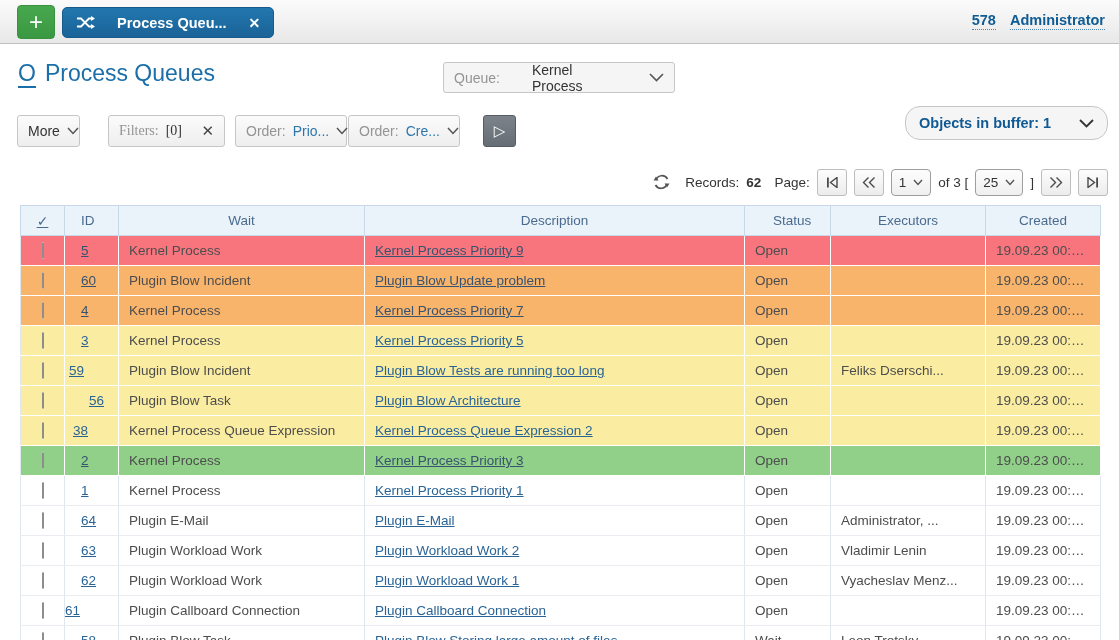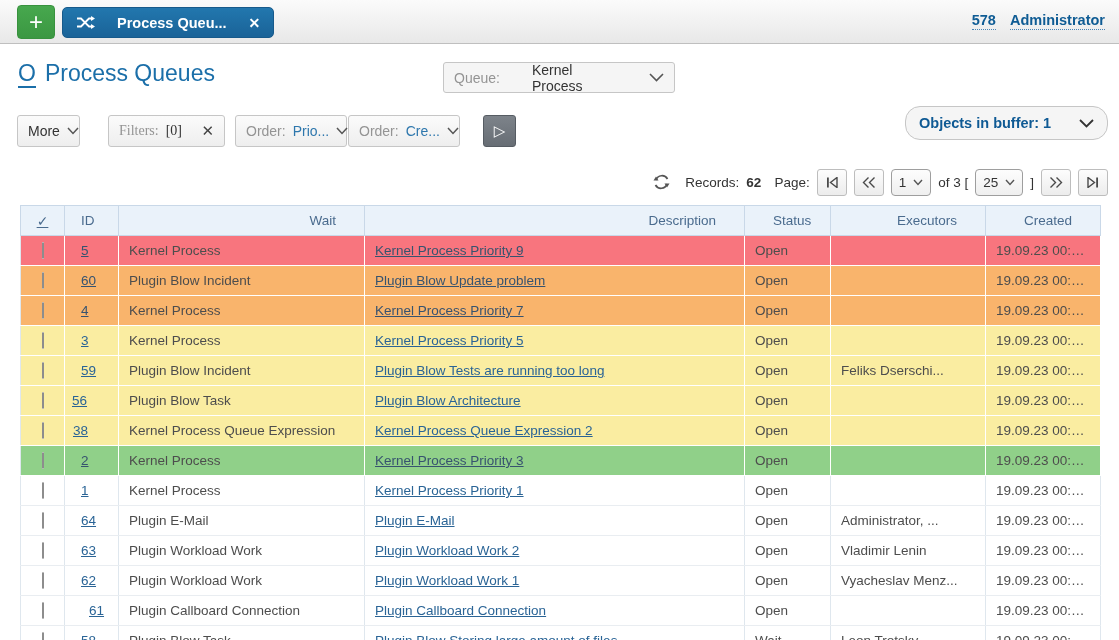--- a/index.html
+++ b/index.html
@@ -63,21 +63,21 @@
             justify-content:center; cursor:pointer; }
   .pg-select { height:27px; border:1px solid #9e9e9e; border-radius:4px; background:linear-gradient(#fdfdfd,#efefef);
                display:flex; align-items:center; padding:0 7px; gap:7px; font-size:13.5px; cursor:pointer; }
   .refresh-wrap { margin-right:8px; display:flex; align-items:center; cursor:pointer; }
   .pagelabel { margin-left:6px; }
 
   
   .grid-wrap { position:absolute; left:20px; top:205px; width:1080px; }
   table { width:1080px; border-collapse:collapse; table-layout:fixed; }
   th { height:30px; background:#eaf2fa; color:#4a6b8e; font-weight:normal; font-size:13.5px;
-       text-align:right; padding:0 28px; border:1px solid #c9d8e8; border-left:none; }
+       text-align:center; padding:0 28px; border:1px solid #c9d8e8; border-left:none; }
   th:first-child { border-left:1px solid #c9d8e8; text-align:center; padding:0; }
   td { height:30px; font-size:13.5px; color:#4d4d4d; padding:0 10px;
        border-right:1px solid #dfe7ee; border-bottom:1px solid #e9edf1;
        overflow:hidden; white-space:nowrap; text-overflow:ellipsis; }
   td:first-child { border-left:1px solid #dfe7ee; text-align:center; padding:0; }
   tr.row-red td    { background:#f8757e; border-right-color:rgba(255,255,255,.55); border-bottom-color:#fff; }
   tr.row-orange td { background:#f9b46c; border-right-color:rgba(255,255,255,.55); border-bottom-color:#fff;margin-top:40px; }
   tr.row-yellow td { background:#faeda1; border-right-color:rgba(255,255,255,.60); border-bottom-color:#fff; }
   tr.row-green td  { background:#90d089; border-right-color:rgba(255,255,255,.55); border-bottom-color:#fff; }
   td a { color:#2a6496; text-decoration:underline; cursor:pointer; }
@@ -294,30 +294,30 @@
       <td><span class="cbx"></span></td>
       <td style="padding-left:16px"><a>3</a></td>
       <td><span>Kernel Process</span></td>
       <td><a>Kernel Process Priority 5</a></td>
       <td><span>Open</span></td>
       <td><span></span></td>
       <td><span>19.09.23 00:14:13</span></td>
     </tr>
           <tr class="row-yellow">
       <td><span class="cbx"></span></td>
-      <td style="padding-left:16px"><a>59</a></td>
+      <td style="padding-left:4px"><a>59</a></td>
       <td><span>Plugin Blow Incident</span></td>
       <td><a>Plugin Blow Tests are running too long</a></td>
       <td><span>Open</span></td>
       <td><span>Feliks Dserschi...</span></td>
       <td><span>19.09.23 00:14:22</span></td>
     </tr>
           <tr class="row-yellow">
       <td><span class="cbx"></span></td>
-      <td style="padding-left:7px"><a>56</a></td>
+      <td style="padding-left:24px"><a>56</a></td>
       <td><span>Plugin Blow Task</span></td>
       <td><a>Plugin Blow Architecture</a></td>
       <td><span>Open</span></td>
       <td><span></span></td>
       <td><span>19.09.23 00:14:22</span></td>
     </tr>
           <tr class="row-yellow">
       <td><span class="cbx"></span></td>
       <td style="padding-left:8px"><a>38</a></td>
       <td><span>Kernel Process Queue Expression</span></td>
@@ -366,21 +366,21 @@
       <td><span class="cbx"></span></td>
       <td style="padding-left:16px"><a>62</a></td>
       <td><span>Plugin Workload Work</span></td>
       <td><a>Plugin Workload Work 1</a></td>
       <td><span>Open</span></td>
       <td><span>Vyacheslav Menz...</span></td>
       <td><span>19.09.23 00:14:23</span></td>
     </tr>
           <tr class="row-white">
       <td><span class="cbx"></span></td>
-      <td style="padding-left:24px"><a>61</a></td>
+      <td style="padding-left:0"><a>61</a></td>
       <td><span>Plugin Callboard Connection</span></td>
       <td><a>Plugin Callboard Connection</a></td>
       <td><span>Open</span></td>
       <td><span></span></td>
       <td><span>19.09.23 00:14:22</span></td>
     </tr>
           <tr class="row-white">
       <td><span class="cbx"></span></td>
       <td style="padding-left:16px"><a>58</a></td>
       <td><span>Plugin Blow Task</span></td>

